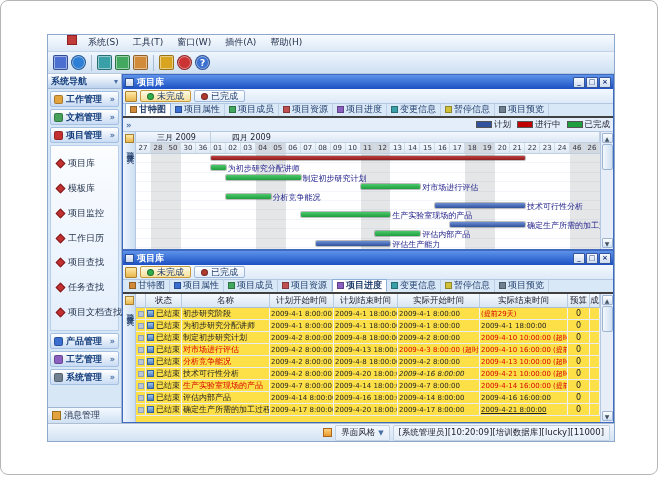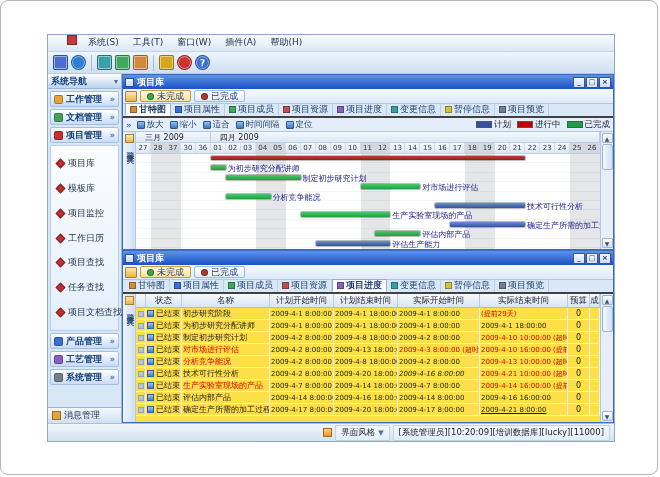--- a/index.html
+++ b/index.html
@@ -52,21 +52,21 @@
   .gticon{width:8px;height:8px;background:linear-gradient(#8fc0f0,#3f76c0);border:1px solid #2c568e;border-radius:1px;flex:none}
   .legend{margin-left:auto;display:flex;align-items:center;gap:6px}
   .lgwrap{display:inline-flex;align-items:center;font-size:8.5px;color:#223}
   .lgchip{width:16px;height:7px;border:1px solid #555;display:inline-block;margin-right:2px}
   .gbody-row{flex:1;display:flex;min-height:0}
   .side-tab{width:13px;flex:none;background:linear-gradient(90deg,#eef5fd,#cddff2);border-right:1px solid #b3c8e0;display:flex;flex-direction:column;align-items:center;padding-top:2px;gap:2px}
   .stab-icon{width:9px;height:9px;background:linear-gradient(#ffe9a8,#e8b64c);border:1px solid #a8802e;flex:none}
   .vtext{writing-mode:vertical-rl;font-size:8px;color:#24406e;letter-spacing:1px}
   .gantt-area{flex:1;display:flex;flex-direction:column;min-width:0;background:#fff}
   .months{height:11px;flex:none;display:flex;background:linear-gradient(#f3f8fd,#dce8f5);border-bottom:1px solid #bfcfdf;font-size:8px;color:#223}
-  .mcell{border-right:1px solid #bfcfdf;display:flex;align-items:center;padding-left:9px;overflow:hidden;white-space:nowrap}
+  .mcell{border-right:1px solid #bfcfdf;display:flex;align-items:center;padding-left:21px;overflow:hidden;white-space:nowrap}
   .daysrow{height:11px;flex:none;display:flex;background:linear-gradient(#f3f8fd,#dce8f5);border-bottom:1px solid #bfcfdf;font-size:7px;color:#334}
   .dcell{flex:1;border-right:1px solid #cfdce9;display:flex;align-items:center;justify-content:center;min-width:0;overflow:hidden}
   .dcell.wk{background:#d2d8de}
   .gcanvas{flex:1;position:relative;overflow:hidden;background:#fff;background-image:repeating-linear-gradient(180deg,#ffffff 0 8.4px,#f2f5f9 8.4px 9.4px)}
   .wkstripe{position:absolute;top:0;bottom:0;background:rgba(120,130,140,.20)}
   .gbar{position:absolute;height:5px;border-radius:1px;box-shadow:0 0 0 1px rgba(0,0,0,.25)}
   .gbar.done{background:linear-gradient(#4cc96a,#1f9e40)}
   .gbar.plan{background:linear-gradient(#6c8fd4,#31529c)}
   .gbar.summary{background:linear-gradient(#c04040,#8c1d1d);height:4px}
   .glabel{position:absolute;font-size:8px;color:#20208a;white-space:nowrap}
@@ -251,42 +251,20 @@
                 <span class="vticon" style="background: rgb(208, 192, 58);"></span>
                 <span>暂停信息</span>
               </span>
               <span class="vtab">
                 <span class="vticon" style="background: rgb(112, 128, 144);"></span>
                 <span>项目预览</span>
               </span>
             </div>
           <div class="gtools">
             <span class="chev">»</span>
-            <span id="gtoolBtns" style="display:inline-flex;gap:6px">
-                <span class="gtbtn">
-                  <span class="gticon"></span>
-                  <span>放大</span>
-                </span>
-                <span class="gtbtn">
-                  <span class="gticon"></span>
-                  <span>缩小</span>
-                </span>
-                <span class="gtbtn">
-                  <span class="gticon"></span>
-                  <span>适合</span>
-                </span>
-                <span class="gtbtn">
-                  <span class="gticon"></span>
-                  <span>时间间隔</span>
-                </span>
-                <span class="gtbtn">
-                  <span class="gticon"></span>
-                  <span>定位</span>
-                </span>
-              </span>
             <span class="legend" id="legend">
                 <span class="lgwrap">
                   <span class="lgchip" style="background: rgb(49, 82, 156);"></span>
                   <span>计划</span>
                 </span>
                 <span class="lgwrap">
                   <span class="lgchip" style="background: rgb(192, 0, 0);"></span>
                   <span>进行中</span>
                 </span>
                 <span class="lgwrap">
@@ -301,21 +279,21 @@
               <span class="vtext">项目文件夹</span>
             </div>
             <div class="gantt-area">
               <div class="months" id="gmonths">
                   <span class="mcell" style="width: 16.129%;">三月 2009</span>
                   <span class="mcell" style="width: 83.871%;">四月 2009</span>
                 </div>
               <div class="daysrow" id="gdays">
                   <span class="dcell">27</span>
                   <span class="dcell wk">28</span>
-                  <span class="dcell wk">37</span>
+                  <span class="dcell wk">50</span>
                   <span class="dcell">30</span>
                   <span class="dcell">36</span>
                   <span class="dcell">01</span>
                   <span class="dcell">02</span>
                   <span class="dcell">03</span>
                   <span class="dcell wk">04</span>
                   <span class="dcell wk">05</span>
                   <span class="dcell">06</span>
                   <span class="dcell">07</span>
                   <span class="dcell">08</span>
@@ -328,21 +306,21 @@
                   <span class="dcell">15</span>
                   <span class="dcell">16</span>
                   <span class="dcell">17</span>
                   <span class="dcell wk">18</span>
                   <span class="dcell wk">19</span>
                   <span class="dcell">20</span>
                   <span class="dcell">21</span>
                   <span class="dcell">22</span>
                   <span class="dcell">23</span>
                   <span class="dcell">24</span>
-                  <span class="dcell wk">25</span>
+                  <span class="dcell wk">46</span>
                   <span class="dcell wk">26</span>
                 </div>
               <div class="gcanvas" id="gcanvas">
                   <div class="wkstripe" style="left: 3.22581%; width: 3.22581%;"></div>
                   <div class="wkstripe" style="left: 6.45161%; width: 3.22581%;"></div>
                   <div class="wkstripe" style="left: 25.8065%; width: 3.22581%;"></div>
                   <div class="wkstripe" style="left: 29.0323%; width: 3.22581%;"></div>
                   <div class="wkstripe" style="left: 48.3871%; width: 3.22581%;"></div>
                   <div class="wkstripe" style="left: 51.6129%; width: 3.22581%;"></div>
                   <div class="wkstripe" style="left: 70.9677%; width: 3.22581%;"></div>

